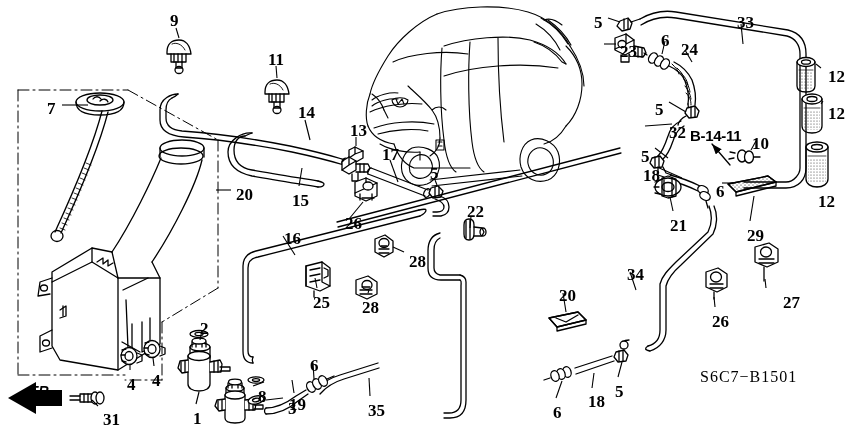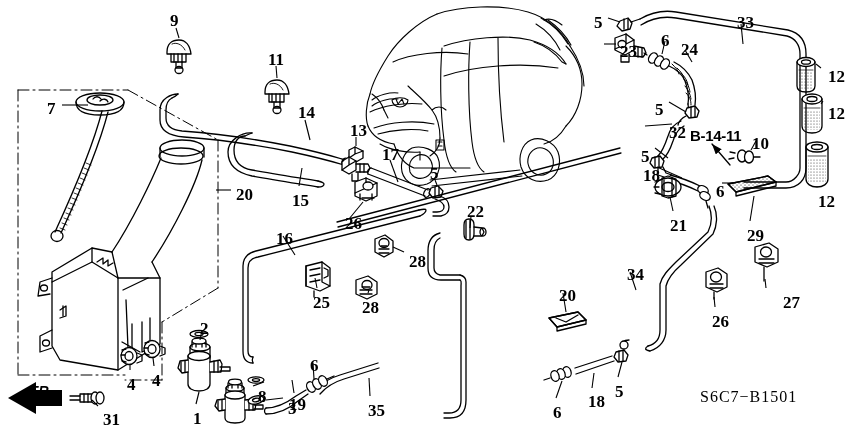--- a/index.html
+++ b/index.html
@@ -594,21 +594,21 @@
       <div class="lbl" style="left: 170px; top: 12px;">9</div>
       <div class="lbl" style="left: 268px; top: 51px;">11</div>
       <div class="lbl" style="left: 47px; top: 100px;">7</div>
       <div class="lbl" style="left: 298px; top: 104px;">14</div>
       <div class="lbl" style="left: 350px; top: 122px; text-align: center;">13</div>
       <div class="lbl" style="left: 382px; top: 146px;">17</div>
       <div class="lbl" style="left: 430px; top: 165px;">5</div>
       <div class="lbl" style="left: 292px; top: 192px;">15</div>
       <div class="lbl" style="left: 236px; top: 186px;">20</div>
       <div class="lbl" style="left: 345px; top: 215px;">26</div>
-      <div class="lbl" style="left: 276px; top: 230px;">16</div>
+      <div class="lbl" style="left: 284px; top: 230px;">16</div>
       <div class="lbl" style="left: 467px; top: 203px;">22</div>
       <div class="lbl" style="left: 409px; top: 253px;">28</div>
       <div class="lbl" style="left: 313px; top: 294px;">25</div>
       <div class="lbl" style="left: 362px; top: 299px;">28</div>
       <div class="lbl" style="left: 200px; top: 320px;">2</div>
       <div class="lbl" style="left: 127px; top: 376px;">4</div>
       <div class="lbl" style="left: 152px; top: 372px;">4</div>
       <div class="lbl" style="left: 103px; top: 411px;">31</div>
       <div class="lbl" style="left: 193px; top: 410px;">1</div>
       <div class="lbl" style="left: 258px; top: 388px;">8</div>
@@ -636,17 +636,17 @@
       <div class="lbl" style="left: 620px; top: 43px;">23</div>
       <div class="lbl" style="left: 594px; top: 14px;">5</div>
       <div class="lbl" style="left: 737px; top: 14px;">33</div>
       <div class="lbl" style="left: 828px; top: 68px;">12</div>
       <div class="lbl" style="left: 828px; top: 105px;">12</div>
       <div class="lbl" style="left: 818px; top: 193px;">12</div>
     </div>
 
   <div class="bref" style="left:670px;top:127px;margin-left:20px;">B-14-11</div>
 
-  <div class="code" style="left:700px;top:388px;">S6C7−B1501</div>
+  <div class="code" style="left:700px;top:368px;">S6C7−B1501</div>
 
   <div class="frtxt" style="left:30px;top:383px;">FR.</div>
 
 </div>
 
 </body></html>

